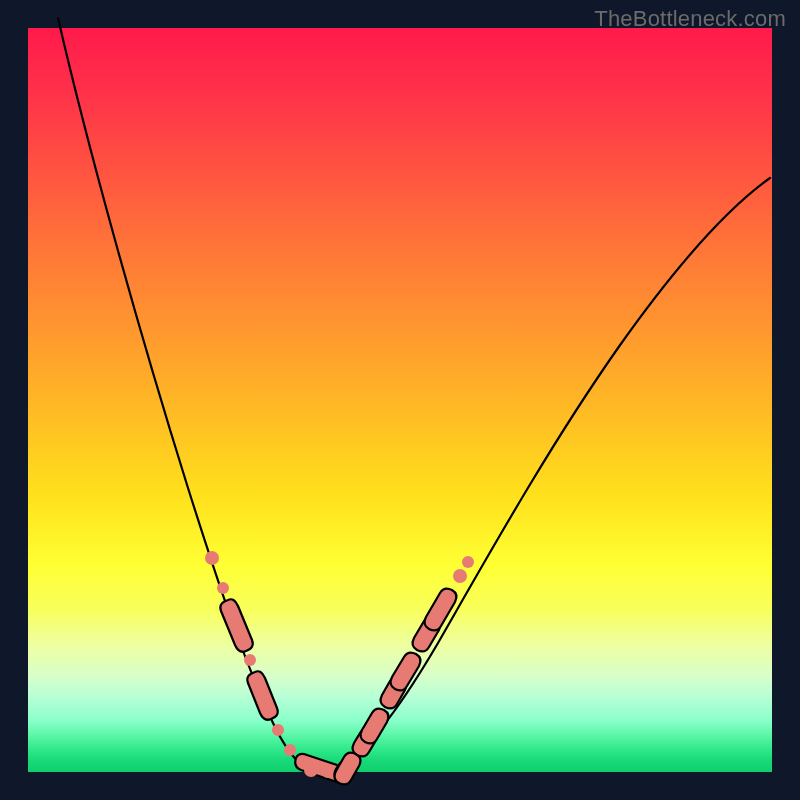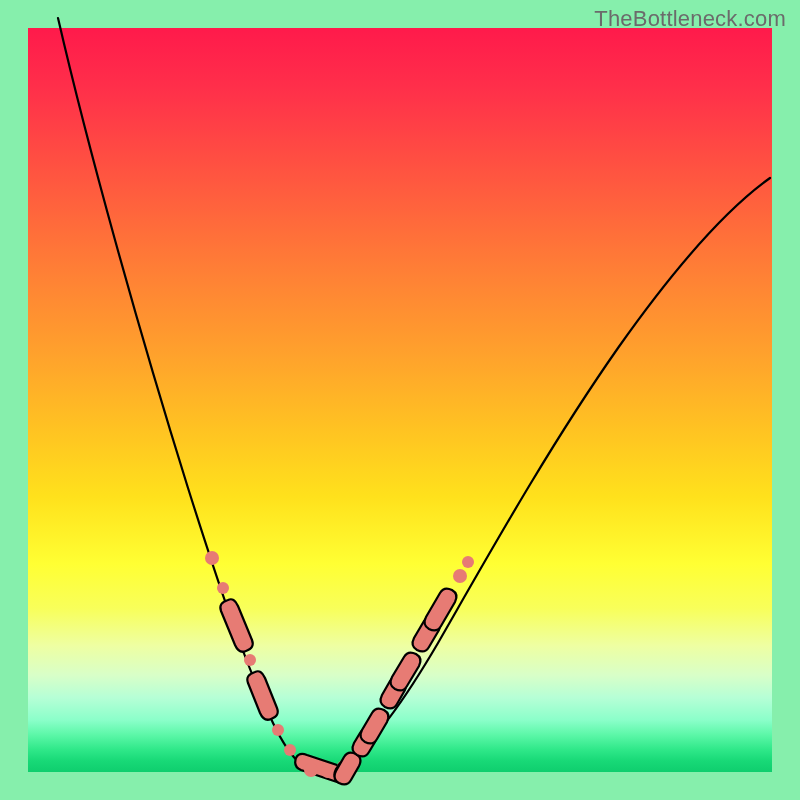--- a/index.html
+++ b/index.html
@@ -9,21 +9,21 @@
     height: 800px;
     overflow: hidden;
     background: #000;
     font-family: Arial, Helvetica, sans-serif;
   }
   .frame {
     position: absolute;
     left: 0; top: 0;
     width: 800px;
     height: 800px;
-    background: #86efac;
+    background: #0f172a;
   }
   .plot {
     position: absolute;
     left: 28px;
     top: 28px;
     width: 744px;
     height: 744px;
     
     background: linear-gradient(to bottom,
       #ff1a4b 0%,

